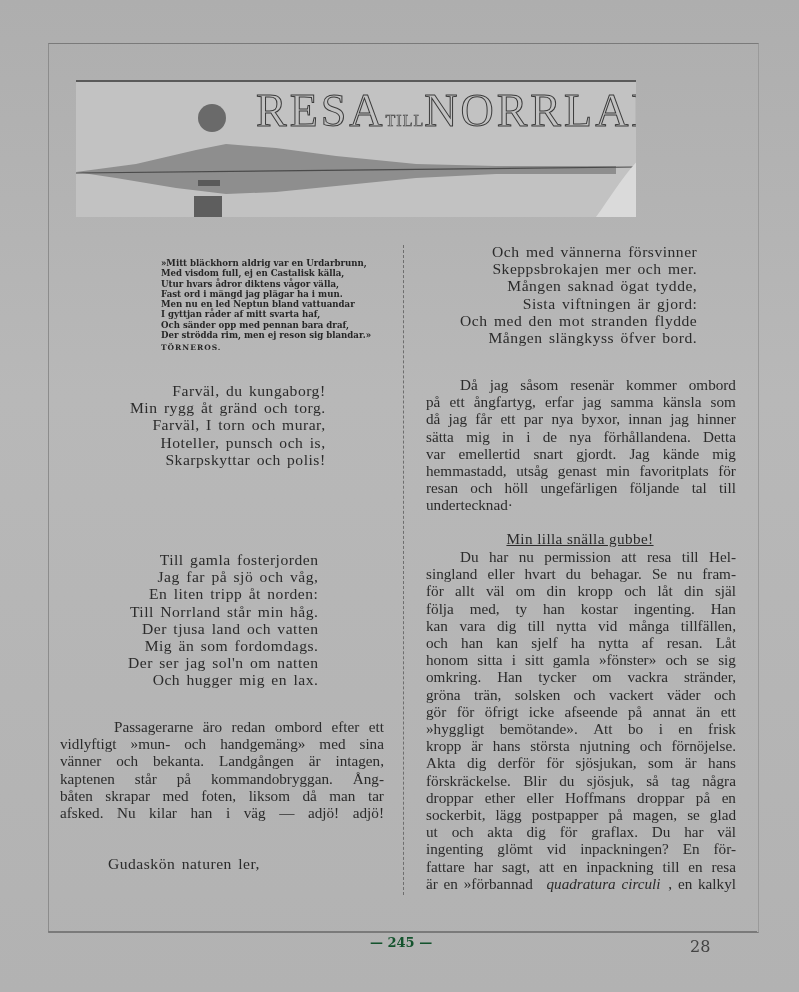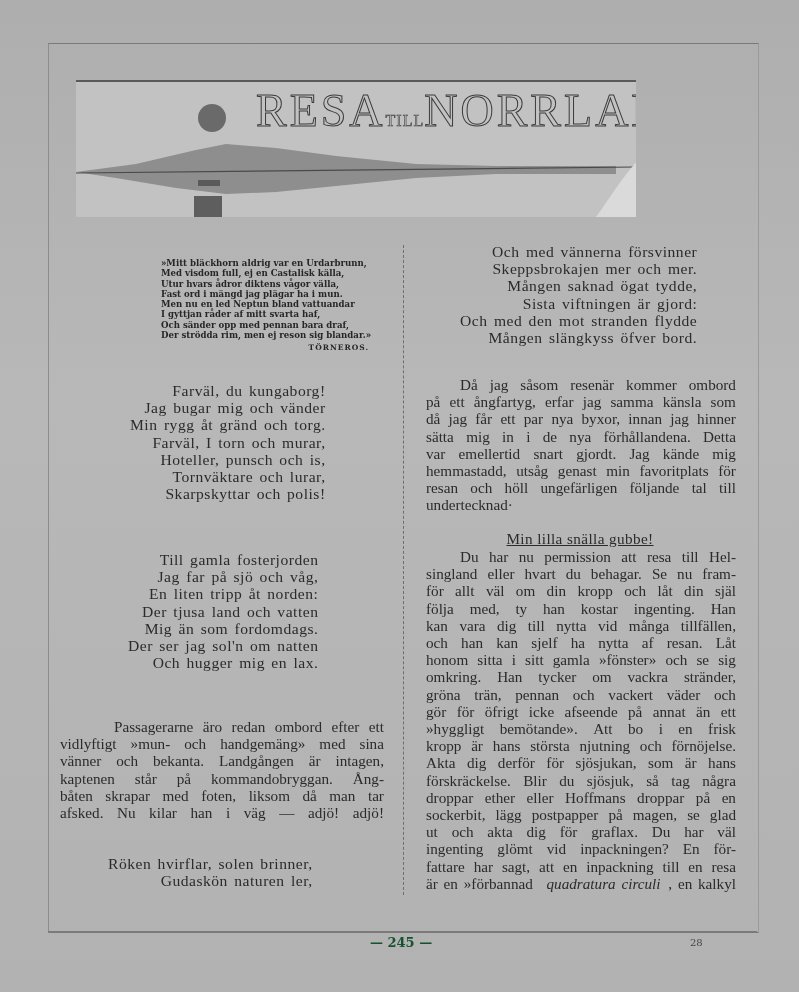--- a/index.html
+++ b/index.html
@@ -35,21 +35,21 @@
     position: absolute; left: 403px; top: 245px; width: 0; height: 650px;
     border-left: 1px dashed #6e6e6e;
   }
   .epigraph {
     position: absolute; left: 161px; top: 258px; width: 210px;
     font-family: "DejaVu Serif", serif; font-size: 8.6px; line-height: 10.3px;
     color: #262626; font-weight: bold;
   }
   .epigraph .line { white-space: nowrap; }
   .epigraph .author {
-    text-align: right; font-size: 7.5px; letter-spacing: 1px; margin-top: 3px; padding-right: 2px;
+    font-size: 7.5px; letter-spacing: 1px; margin-top: 3px; padding-right: 2px;
   }
   .verse {
     position: absolute; font-size: 15.6px; line-height: 17.2px; color: #2b2b2b;
   }
   .verse .line { white-space: nowrap; letter-spacing: 0.5px; word-spacing: 2px; text-align: right; }
   .dropcap { font-size: 20px; font-weight: bold; line-height: 14px; }
   .prose {
     position: absolute; font-size: 15.2px; line-height: 17.2px; color: #2b2b2b;
     text-align: justify;
   }
@@ -63,21 +63,21 @@
   .footer-rule {
     position: absolute; left: 48px; top: 931px; width: 709px; height: 0;
     border-top: 1px solid #7a7a7a;
   }
   .page-num {
     position: absolute; left: 370px; top: 935px; font-family: "DejaVu Serif", serif;
     font-size: 13px; font-weight: bold; color: #14532d;
   }
   .sig-num {
     position: absolute; left: 690px; top: 937px; font-family: "DejaVu Serif", serif;
-    font-size: 10px; color: #444;
+    font-size: 16px; color: #444;
   }
   em { font-style: italic; }
 </style>
 </head>
 <body>
 
 <div class="frame"></div>
 
 <div class="header-art">
   <svg width="654" height="135" viewBox="0 0 654 135">
@@ -119,32 +119,31 @@
   <div class="line">Fast ord i mängd jag plägar ha i mun.</div>
   <div class="line">Men nu en led Neptun bland vattuandar</div>
   <div class="line">I gyttjan råder af mitt svarta haf,</div>
   <div class="line">Och sänder opp med pennan bara draf,</div>
   <div class="line">Der strödda rim, men ej reson sig blandar.»</div>
   <div class="author">TÖRNEROS.</div>
 </div>
 
 <div class="verse" style="left:130px; top:382px;">
   <div class="line">Farväl, du kungaborg!</div>
-  <div class="line">Jag bugar mig och vänder</div>
   <div class="line">Min rygg åt gränd och torg.</div>
   <div class="line">Farväl, I torn och murar,</div>
   <div class="line">Hoteller, punsch och is,</div>
-  <div class="line">Tornväktare och lurar,</div>
   <div class="line">Skarpskyttar och polis!</div>
 </div>
 
 <div class="verse" style="left:128px; top:551px;">
   <div class="line">Till gamla fosterjorden</div>
   <div class="line">Jag far på sjö och våg,</div>
   <div class="line">En liten tripp åt norden:</div>
+  <div class="line">Till Norrland står min håg.</div>
   <div class="line">Der tjusa land och vatten</div>
   <div class="line">Mig än som fordomdags.</div>
   <div class="line">Der ser jag sol'n om natten</div>
   <div class="line">Och hugger mig en lax.</div>
 </div>
 
 <div class="prose" style="left:60px; top:718px; width:324px;">
   <div class="line indent">
       <span>Passagerarne</span>
       <span>äro</span>
@@ -193,21 +192,20 @@
       <span>han</span>
       <span>i</span>
       <span>väg</span>
       <span>—</span>
       <span>adjö!</span>
       <span>adjö!</span>
     </div>
 </div>
 
 <div class="verse" style="left:108px; top:855px;">
-  <div class="line">Röken hvirflar, solen brinner,</div>
   <div class="line">Gudaskön naturen ler,</div>
 </div>
 
 <div class="verse" style="left:460px; top:243px;">
   <div class="line">Och med vännerna försvinner</div>
   <div class="line">Skeppsbrokajen mer och mer.</div>
   <div class="line">Mången saknad ögat tydde,</div>
   <div class="line">Sista viftningen är gjord:</div>
   <div class="line">Och med den mot stranden flydde</div>
   <div class="line">Mången slängkyss öfver bord.</div>
@@ -363,21 +361,21 @@
       <span>omkring.</span>
       <span>Han</span>
       <span>tycker</span>
       <span>om</span>
       <span>vackra</span>
       <span>stränder,</span>
     </div>
   <div class="line">
       <span>gröna</span>
       <span>trän,</span>
-      <span>pennan</span>
+      <span>solsken</span>
       <span>och</span>
       <span>vackert</span>
       <span>väder</span>
       <span>och</span>
     </div>
   <div class="line">
       <span>gör</span>
       <span>för</span>
       <span>öfrigt</span>
       <span>icke</span>

